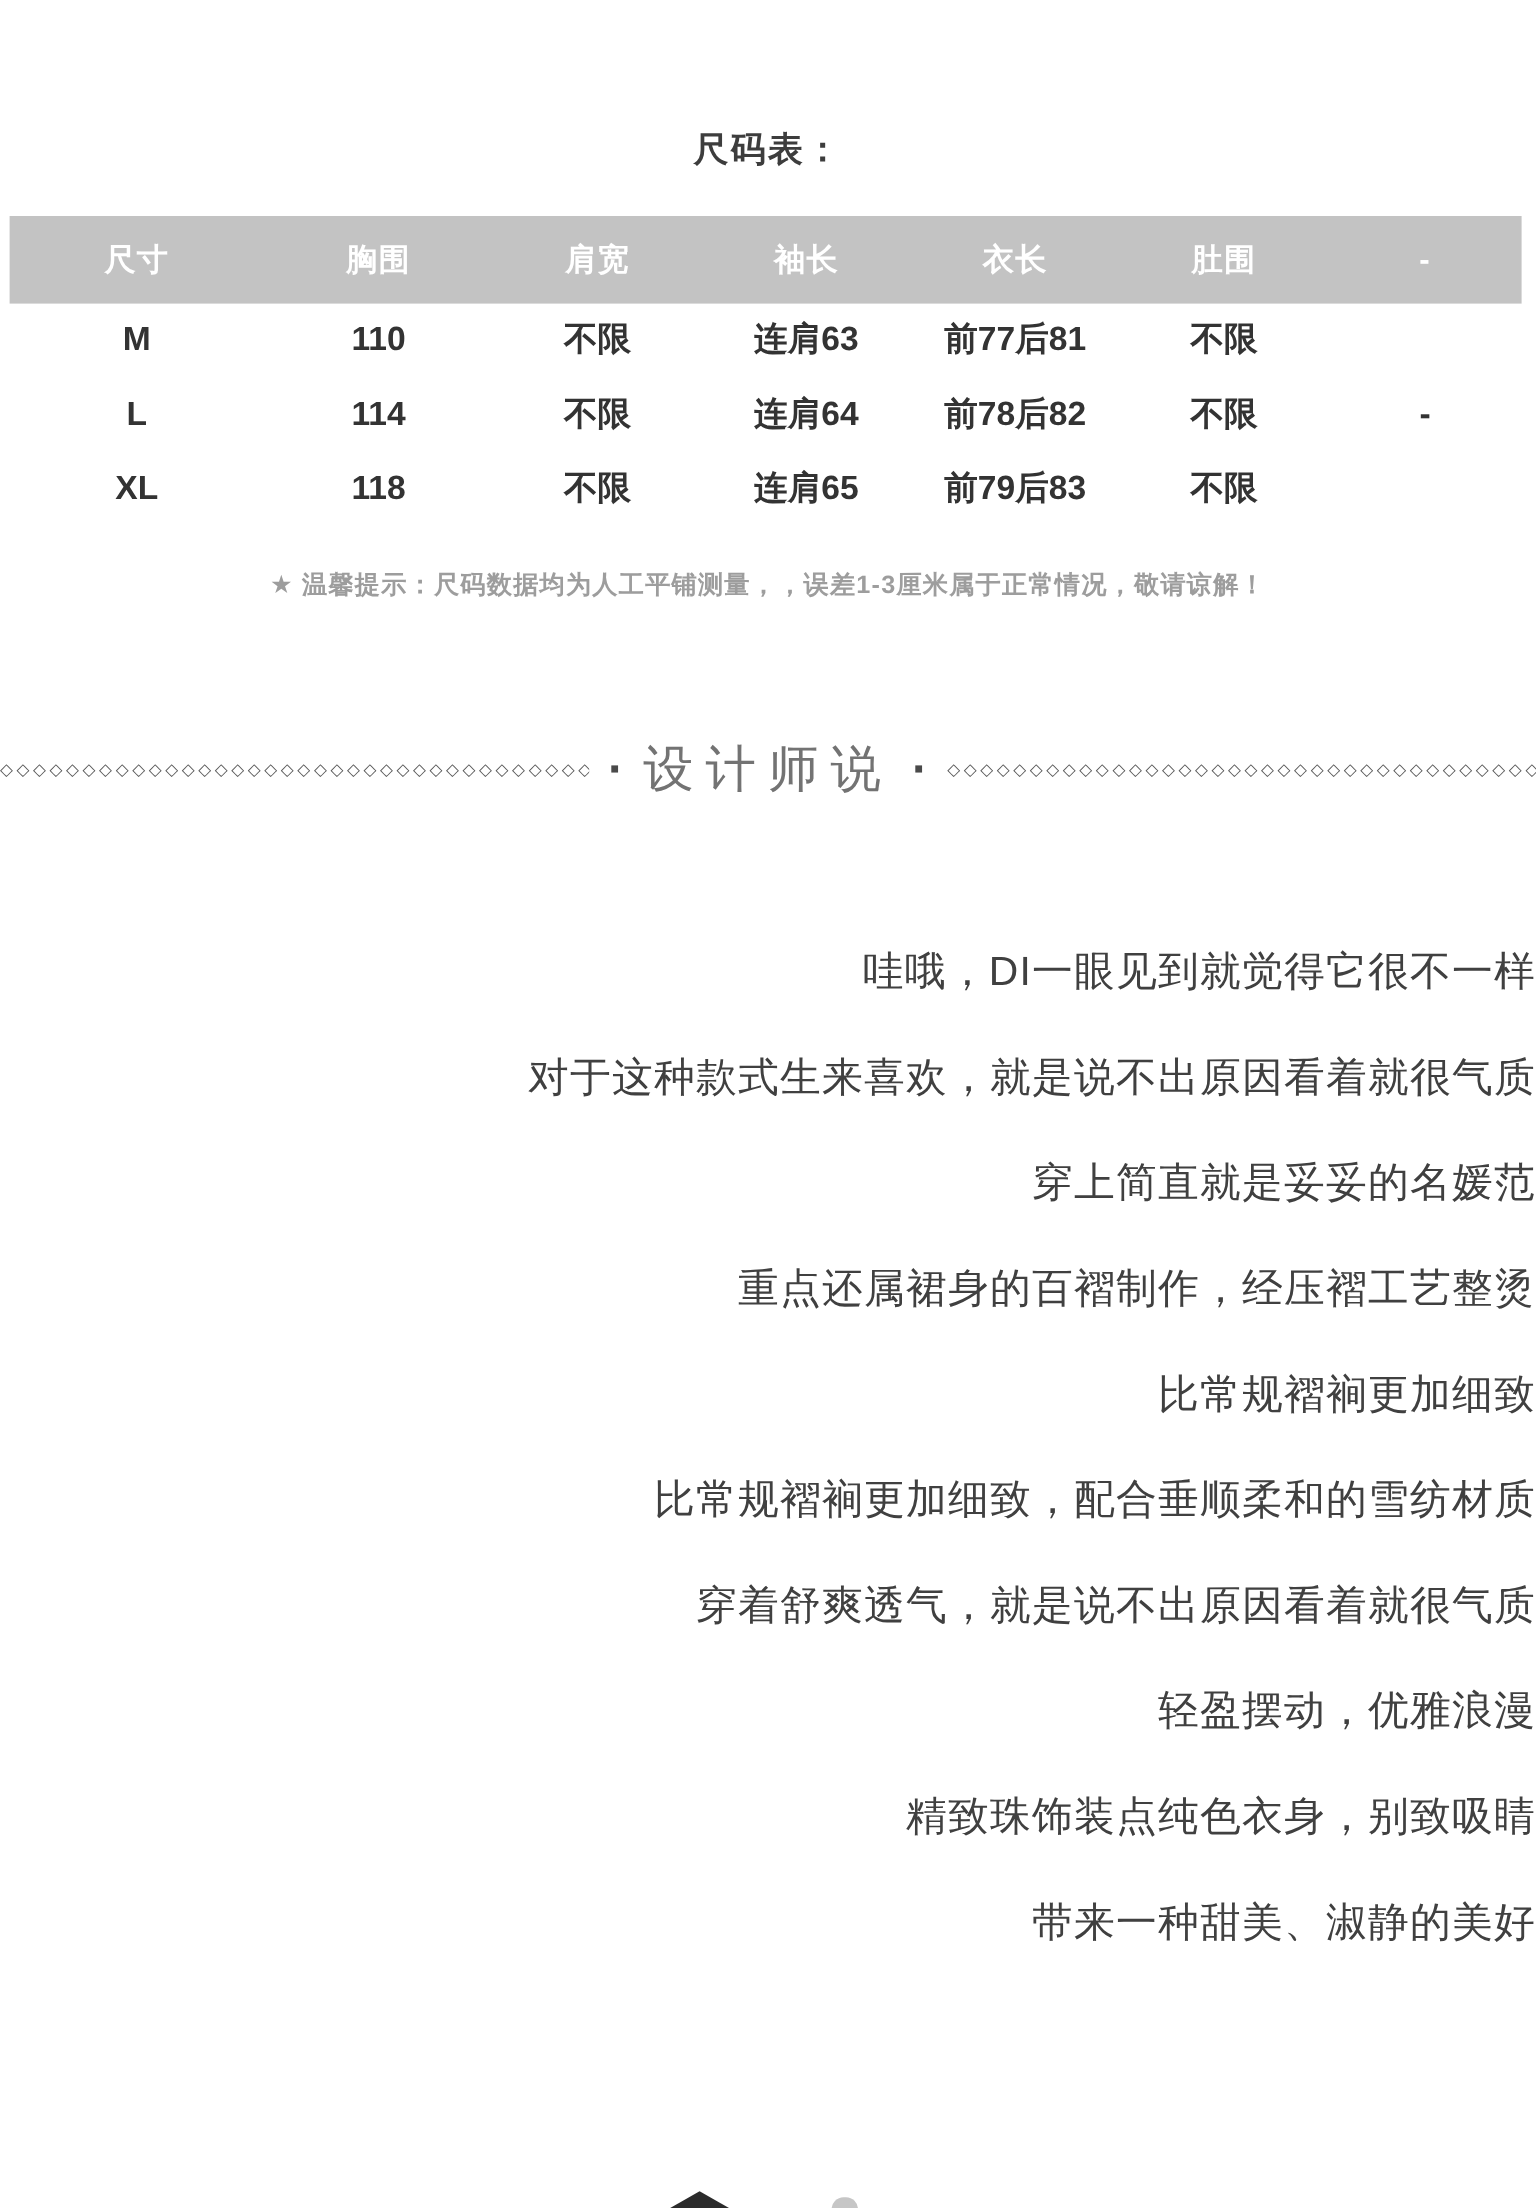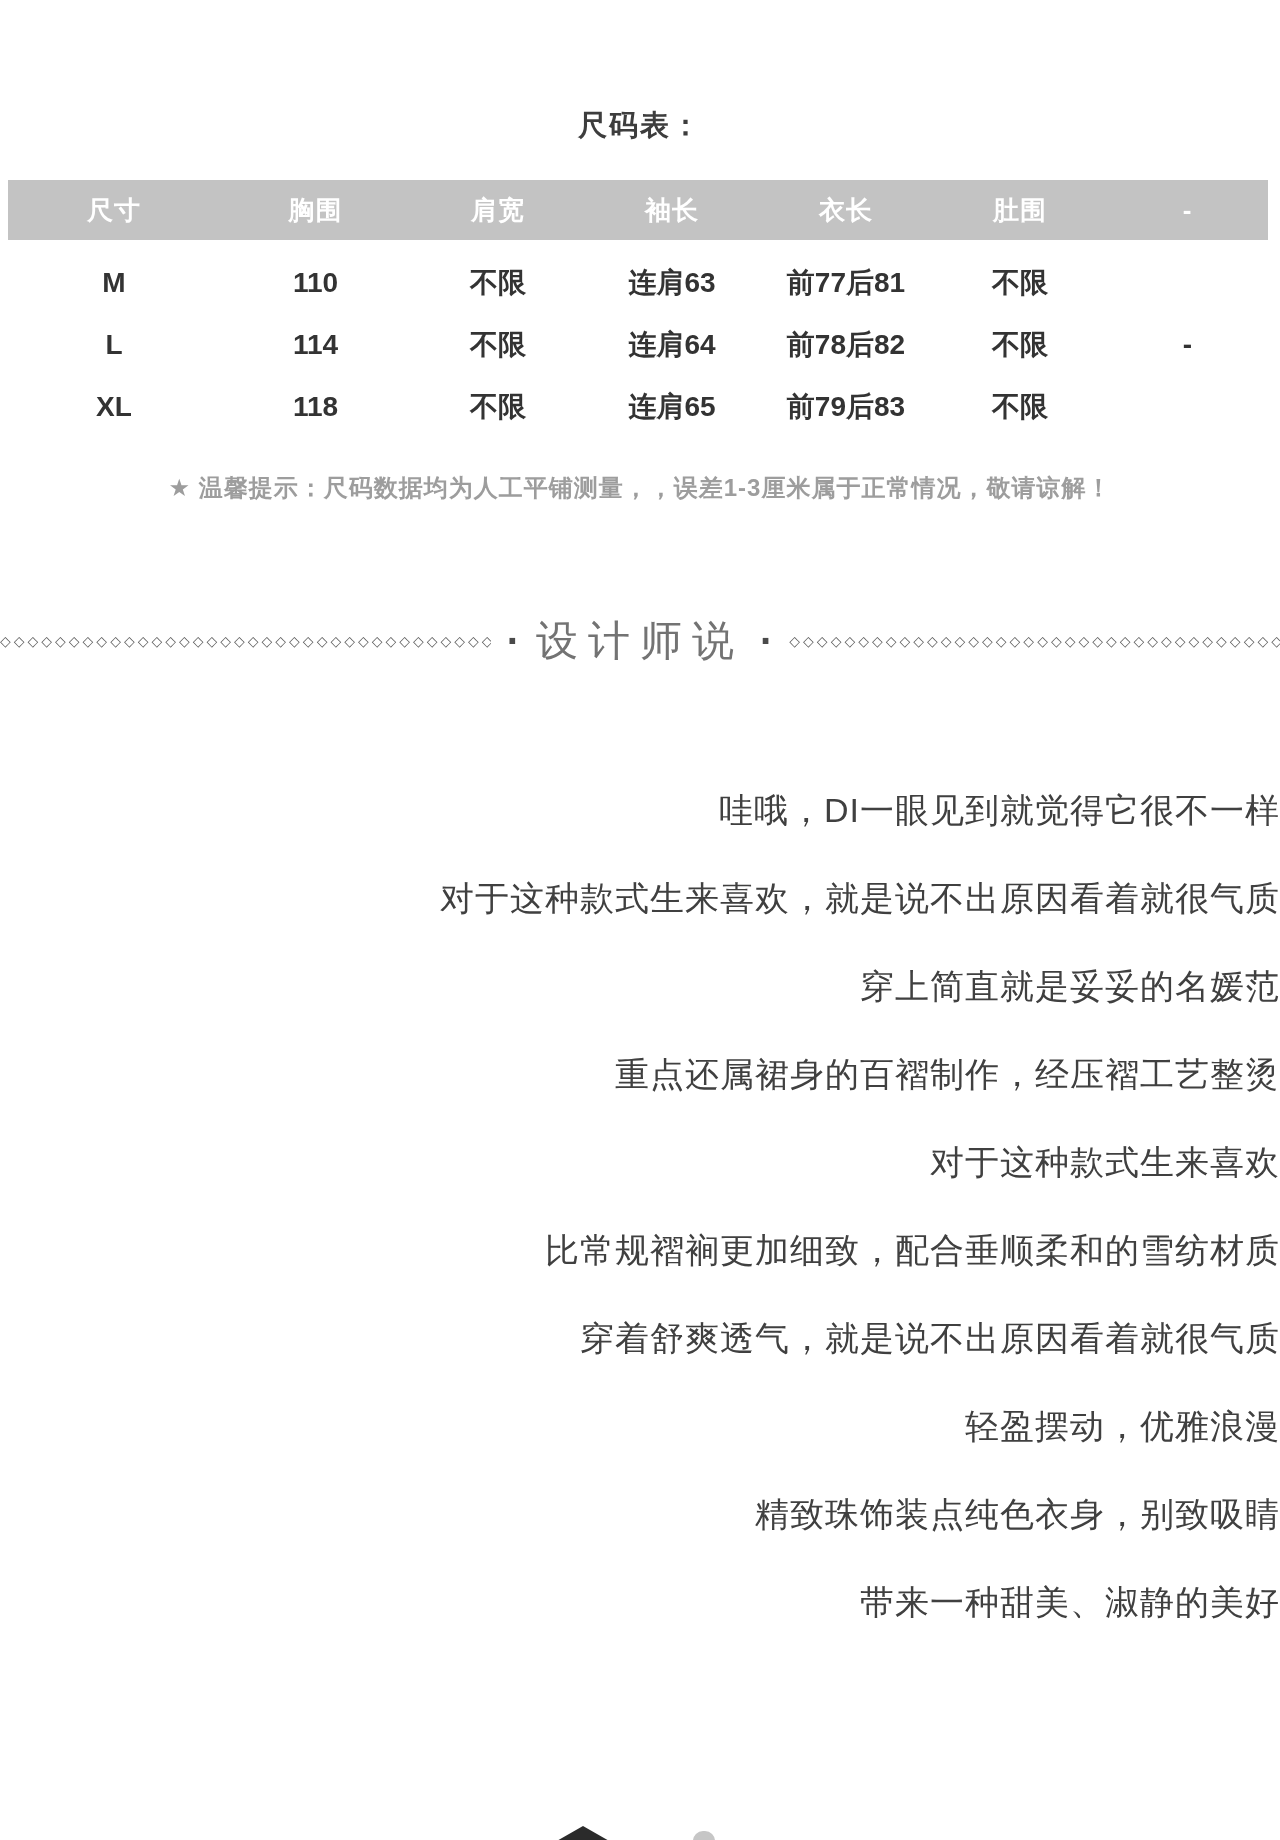--- a/index.html
+++ b/index.html
@@ -19,21 +19,21 @@
     position: absolute;
     top: 108px; left: 0; width: 100%;
     text-align: center;
     font-size: 29px; line-height: 34px;
     font-weight: bold;
     color: #3d3d3d;
     letter-spacing: 2px;
   }
   .size-table-header {
     position: absolute;
-    top: 180px; left: 8px; right: 12px; height: 60px;
+    top: 180px; left: 8px; right: 12px; height: 73px;
     background: #c3c3c3;
     display: grid;
     grid-template-columns: 212px 191px 174px 174px 174px 174px 1fr;
     align-items: center;
   }
   .size-table-header .cell {
     text-align: center;
     color: #ffffff;
     font-weight: bold;
     font-size: 26px;
@@ -52,21 +52,21 @@
   .size-table-row .cell {
     text-align: center;
     font-size: 28px;
     font-weight: bold;
     color: #333333;
   }
   .size-note {
     position: absolute;
     top: 474px; left: 0; width: 100%;
     text-align: center;
-    font-size: 24px; line-height: 28px;
+    font-size: 21px; line-height: 28px;
     font-weight: bold;
     color: #9d9d9d;
     letter-spacing: 1px;
   }
 
   
   .designer-divider {
     position: absolute;
     top: 612px; left: 0; width: 1280px; height: 58px;
     display: flex;
@@ -185,21 +185,21 @@
     <span class="divider-label">设计师说</span>
     <span class="divider-dot">·</span>
     <span class="ornament right">◇◇◇◇◇◇◇◇◇◇◇◇◇◇◇◇◇◇◇◇◇◇◇◇◇◇◇◇◇◇◇◇◇◇◇◇◇◇◇◇◇◇◇◇◇</span>
   </div>
 
   <div class="designer-lines">
     <div class="designer-line">哇哦，DI一眼见到就觉得它很不一样</div>
     <div class="designer-line">对于这种款式生来喜欢，就是说不出原因看着就很气质</div>
     <div class="designer-line">穿上简直就是妥妥的名媛范</div>
     <div class="designer-line">重点还属裙身的百褶制作，经压褶工艺整烫</div>
-    <div class="designer-line">对于这种款式生来喜欢</div>
+    <div class="designer-line">比常规褶裥更加细致</div>
     <div class="designer-line">比常规褶裥更加细致，配合垂顺柔和的雪纺材质</div>
     <div class="designer-line">穿着舒爽透气，就是说不出原因看着就很气质</div>
     <div class="designer-line">轻盈摆动，优雅浪漫</div>
     <div class="designer-line">精致珠饰装点纯色衣身，别致吸睛</div>
     <div class="designer-line">带来一种甜美、淑静的美好</div>
   </div>
 
   <div class="bottom-triangle"></div>
   <div class="bottom-mark"></div>
 

